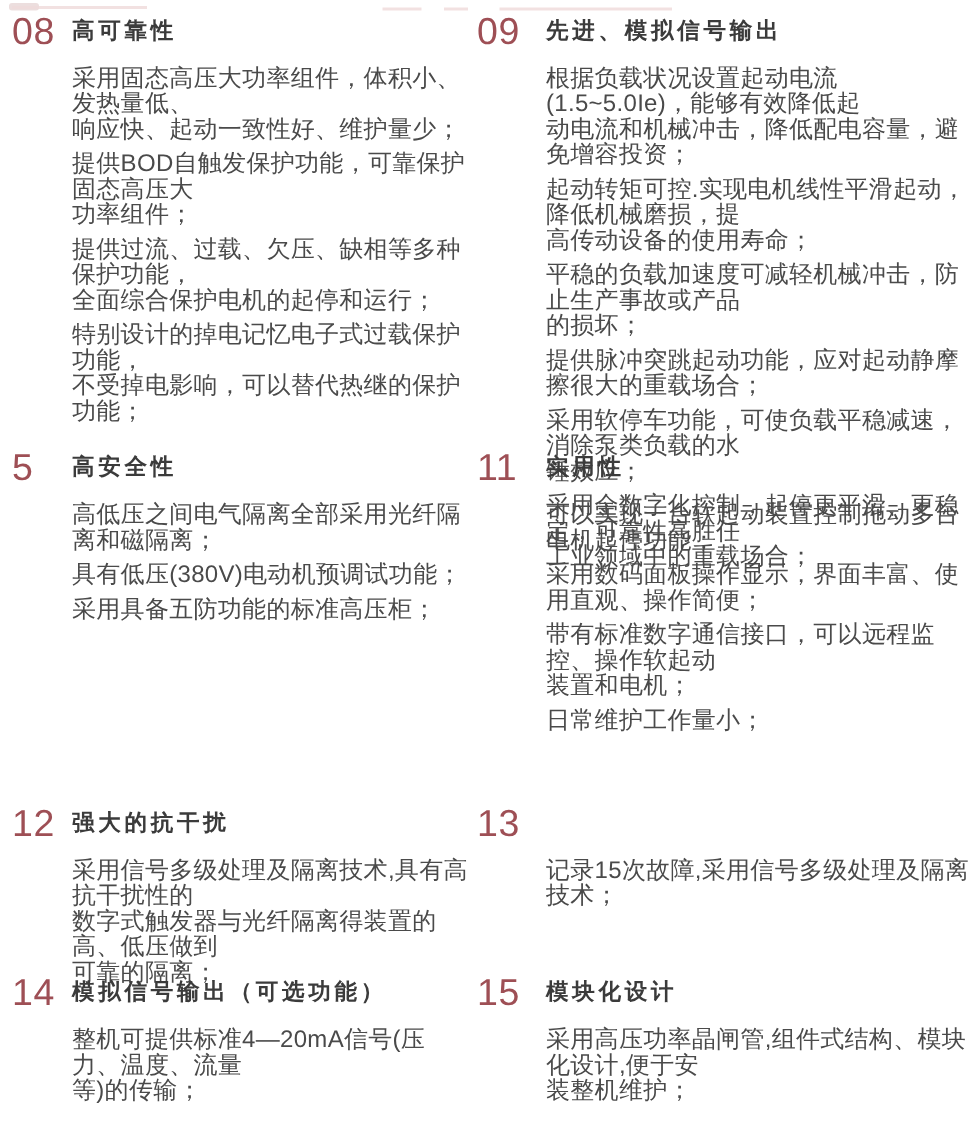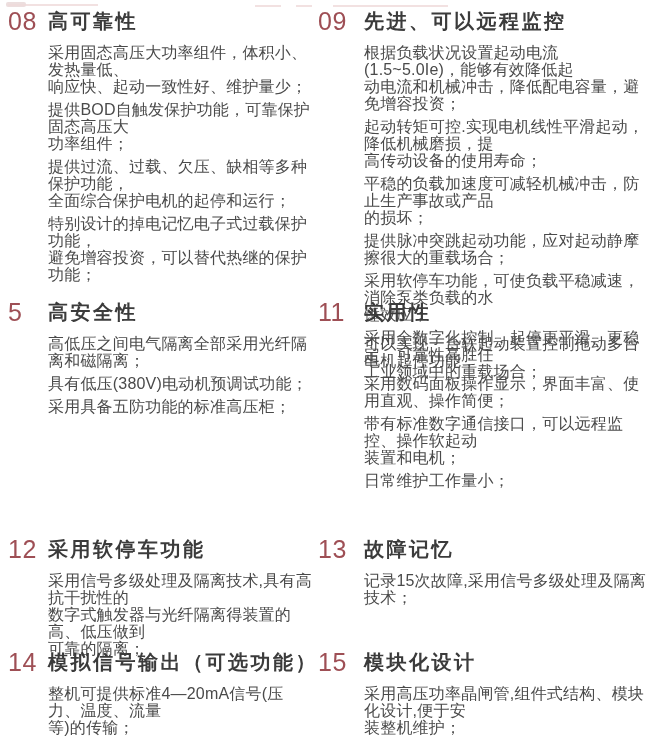--- a/index.html
+++ b/index.html
@@ -43,21 +43,21 @@
     flex: 0 0 auto;
     color: var(--accent);
     font-size: 25px;
     line-height: 26px;
     letter-spacing: 0.5px;
   }
   .col-left  .num { width: 40px; }
   .col-right .num { width: 46px; }
   .title {
     color: var(--title-color);
-    font-size: 20px;
+    font-size: 15px;
     line-height: 26px;
     font-weight: bold;
     letter-spacing: 2.5px;
     white-space: nowrap;
   }
   .sec-body { margin-top: 10px; }
   .col-left  .sec-body { padding-left: 40px; }
   .col-right .sec-body { padding-left: 46px; }
   .sec-body p {
     color: var(--body-color);
@@ -85,28 +85,28 @@
       <h2 class="title">高可靠性</h2>
     </div>
     <div class="sec-body">
       <p>采用固态高压大功率组件，体积小、发热量低、
 响应快、起动一致性好、维护量少；</p>
       <p>提供BOD自触发保护功能，可靠保护固态高压大
 功率组件；</p>
       <p>提供过流、过载、欠压、缺相等多种保护功能，
 全面综合保护电机的起停和运行；</p>
       <p>特别设计的掉电记忆电子式过载保护功能，
-避免增容投资，可以替代热继的保护功能；</p>
+不受掉电影响，可以替代热继的保护功能；</p>
     </div>
   </div>
 
   <div class="section col-right row-1">
     <div class="sec-head">
       <span class="num">09</span>
-      <h2 class="title">先进、可以远程监控</h2>
+      <h2 class="title">先进、模拟信号输出</h2>
     </div>
     <div class="sec-body">
       <p>根据负载状况设置起动电流(1.5~5.0Ie)，能够有效降低起
 动电流和机械冲击，降低配电容量，避免增容投资；</p>
       <p>起动转矩可控.实现电机线性平滑起动，降低机械磨损，提
 高传动设备的使用寿命；</p>
       <p>平稳的负载加速度可减轻机械冲击，防止生产事故或产品
 的损坏；</p>
       <p>提供脉冲突跳起动功能，应对起动静摩擦很大的重载场合；</p>
       <p>采用软停车功能，可使负载平稳减速，消除泵类负载的水
@@ -138,33 +138,32 @@
       <p>采用数码面板操作显示，界面丰富、使用直观、操作简便；</p>
       <p>带有标准数字通信接口，可以远程监控、操作软起动
 装置和电机；</p>
       <p>日常维护工作量小；</p>
     </div>
   </div>
 
   <div class="section col-left row-3">
     <div class="sec-head">
       <span class="num">12</span>
-      <h2 class="title">采用软停车功能</h2>
+      <h2 class="title">强大的抗干扰</h2>
     </div>
     <div class="sec-body">
       <p>采用信号多级处理及隔离技术,具有高抗干扰性的
 数字式触发器与光纤隔离得装置的高、低压做到
 可靠的隔离；</p>
     </div>
   </div>
 
   <div class="section col-right row-3">
     <div class="sec-head">
       <span class="num">13</span>
-      <h2 class="title">故障记忆</h2>
     </div>
     <div class="sec-body">
       <p>记录15次故障,采用信号多级处理及隔离技术；</p>
     </div>
   </div>
 
   <div class="section col-left row-4">
     <div class="sec-head">
       <span class="num">14</span>
       <h2 class="title">模拟信号输出（可选功能）</h2>

